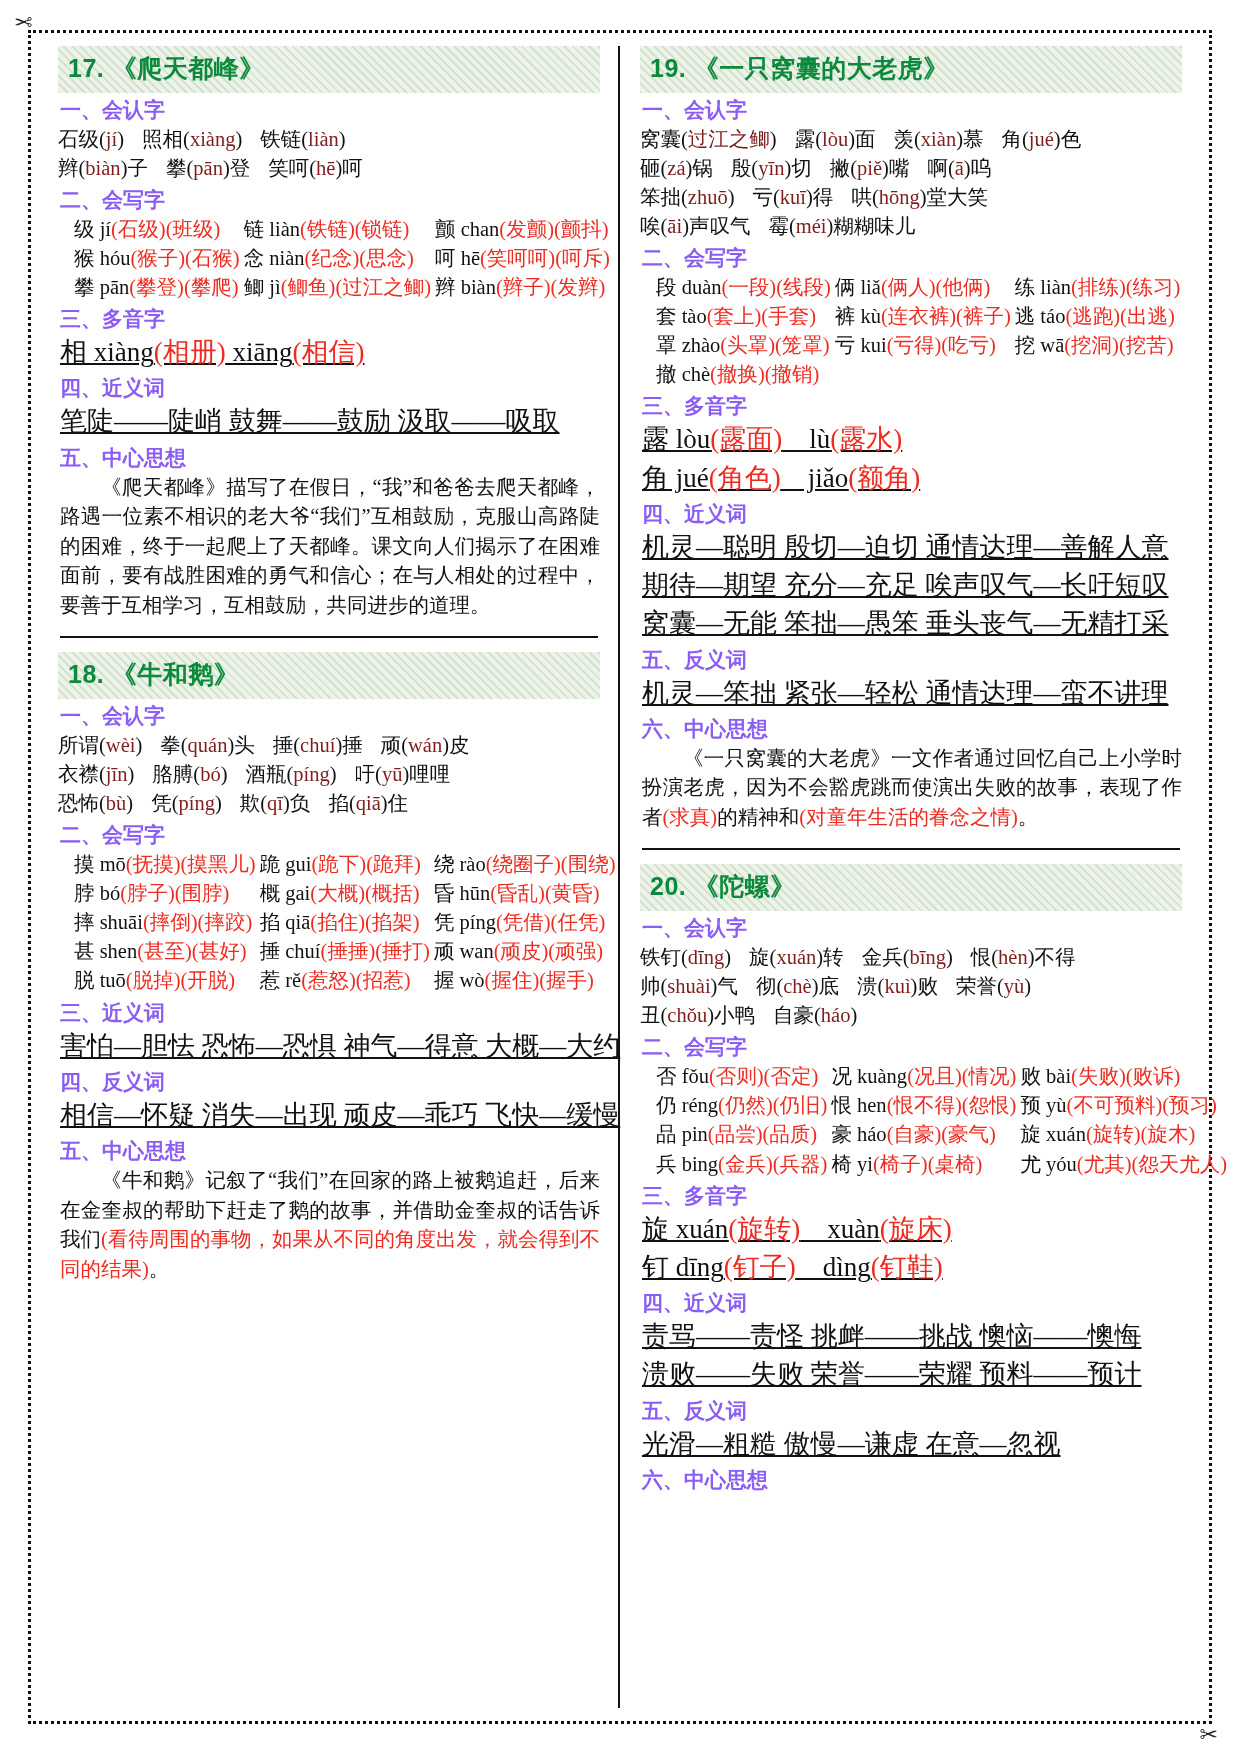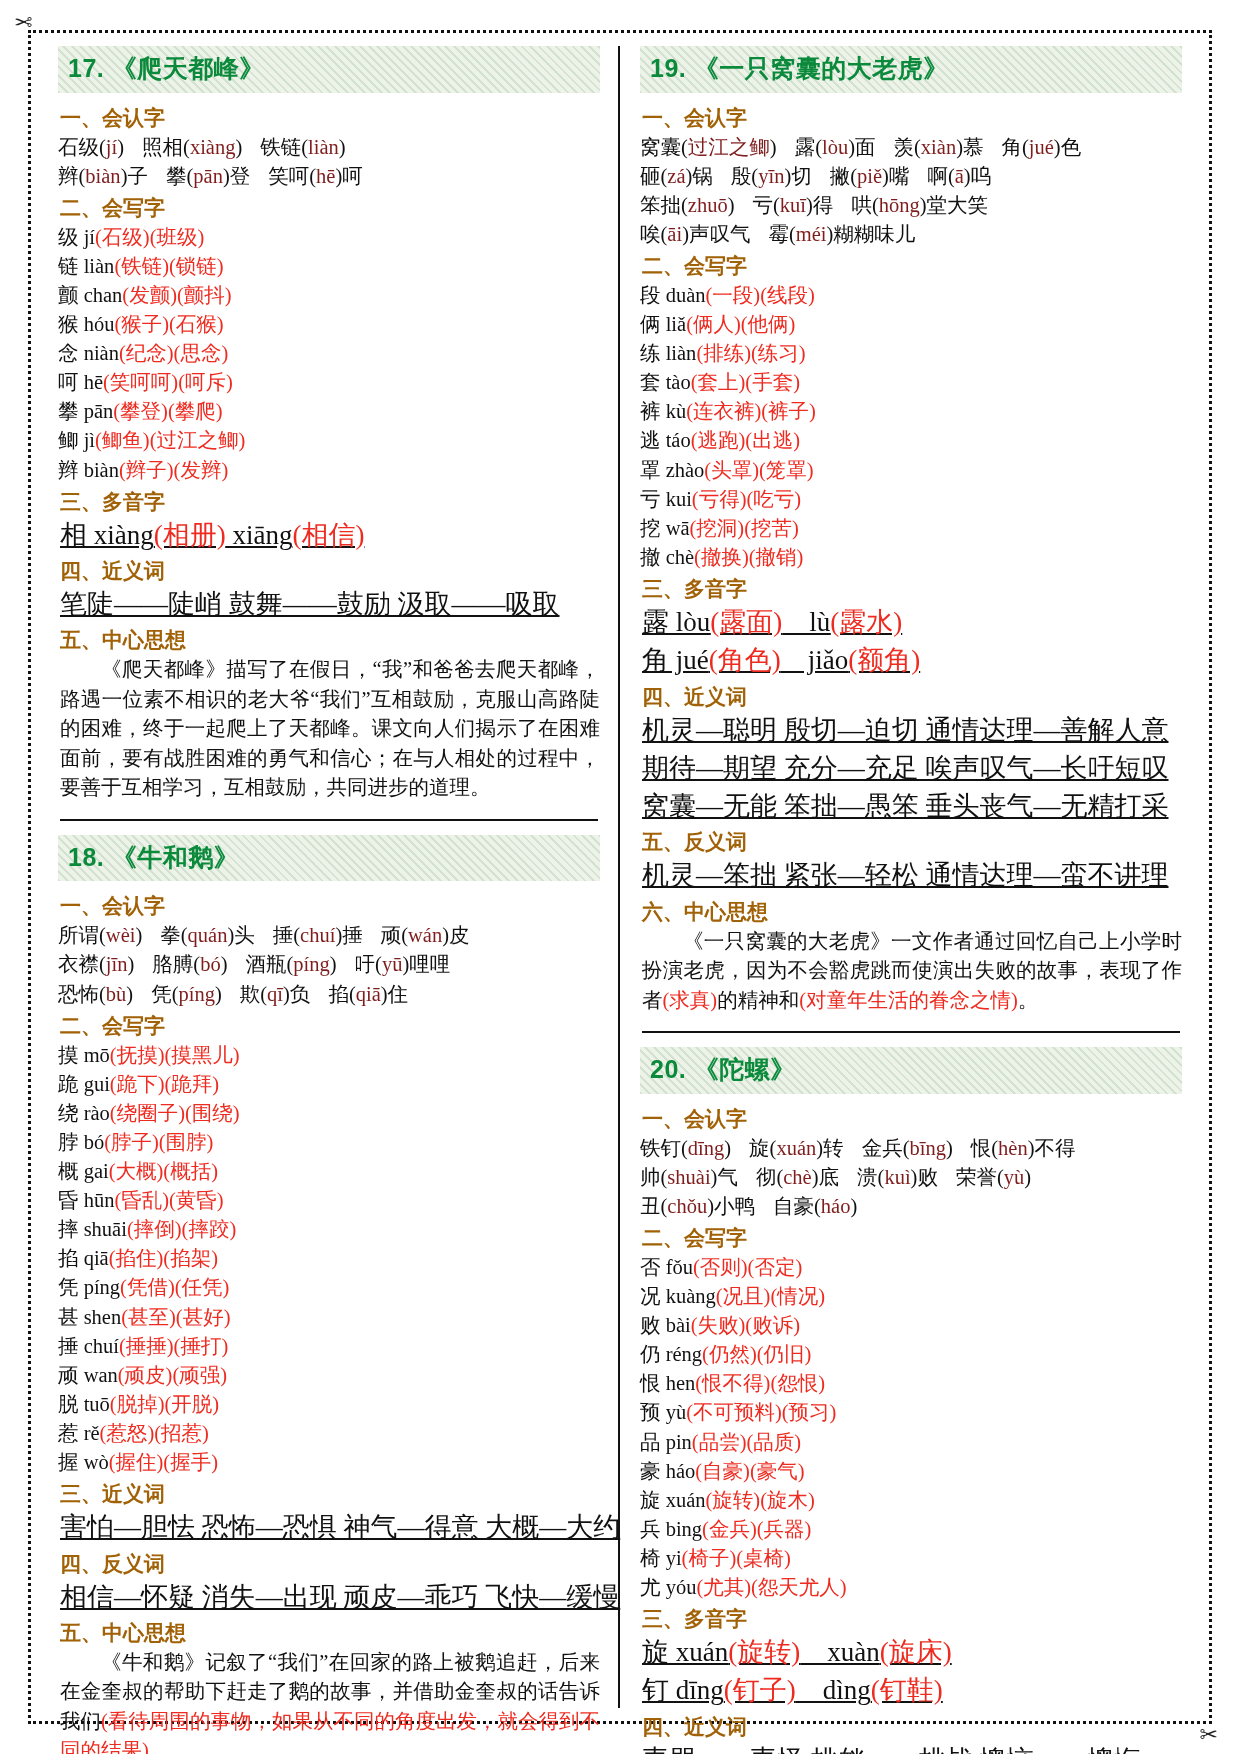--- a/index.html
+++ b/index.html
@@ -37,56 +37,57 @@
   .col-right{padding-left:20px;}
 
   
   .title-bar{
     background:
       repeating-linear-gradient(45deg,
         rgba(150,185,150,.30) 0px, rgba(150,185,150,.30) 2px,
         rgba(255,255,255,0) 2px, rgba(255,255,255,0) 6px),
       #eef3e9;
     padding:9px 10px 10px 10px;
-    margin-bottom:11px;
+    margin-bottom:3px;
   }
   .title-bar .t{
     font-family:"Liberation Sans","DejaVu Sans",sans-serif;
     font-weight:bold;
     font-size:25px;
     color:#0b8a3c;
     letter-spacing:.5px;
     line-height:1.1;
   }
   
   .sec{
-    color:#a16207;
+    color:#8b5cf6;
     font-weight:bold;
     font-size:21px;
     margin:3px 0 1px 2px;
     font-family:"Liberation Serif","DejaVu Serif",serif;
   }
   
   .row{
     font-size:27px;
     color:#111;
     line-height:1.38;
     margin:0 0 1px 2px;
     white-space:nowrap;
     text-decoration:underline;
   }
   .red{color:#ee2b20;}
   .py{color:#7f1d1d;font-family:"Liberation Serif","DejaVu Serif",serif;}
 
   
   .grid2{
     display:grid;
-    grid-template-columns:1fr;
+    grid-template-columns:1fr 1fr 1fr;
     column-gap:4px;
     row-gap:0px;
+    margin-left:16px;
   }
   .grid2 .cell{
     font-size:20.5px;line-height:1.42;color:#111;white-space:nowrap;
   }
   
   .recog{
     display:flex;
     gap:18px;
     font-size:20.5px;line-height:1.42;color:#111;
     white-space:nowrap;

